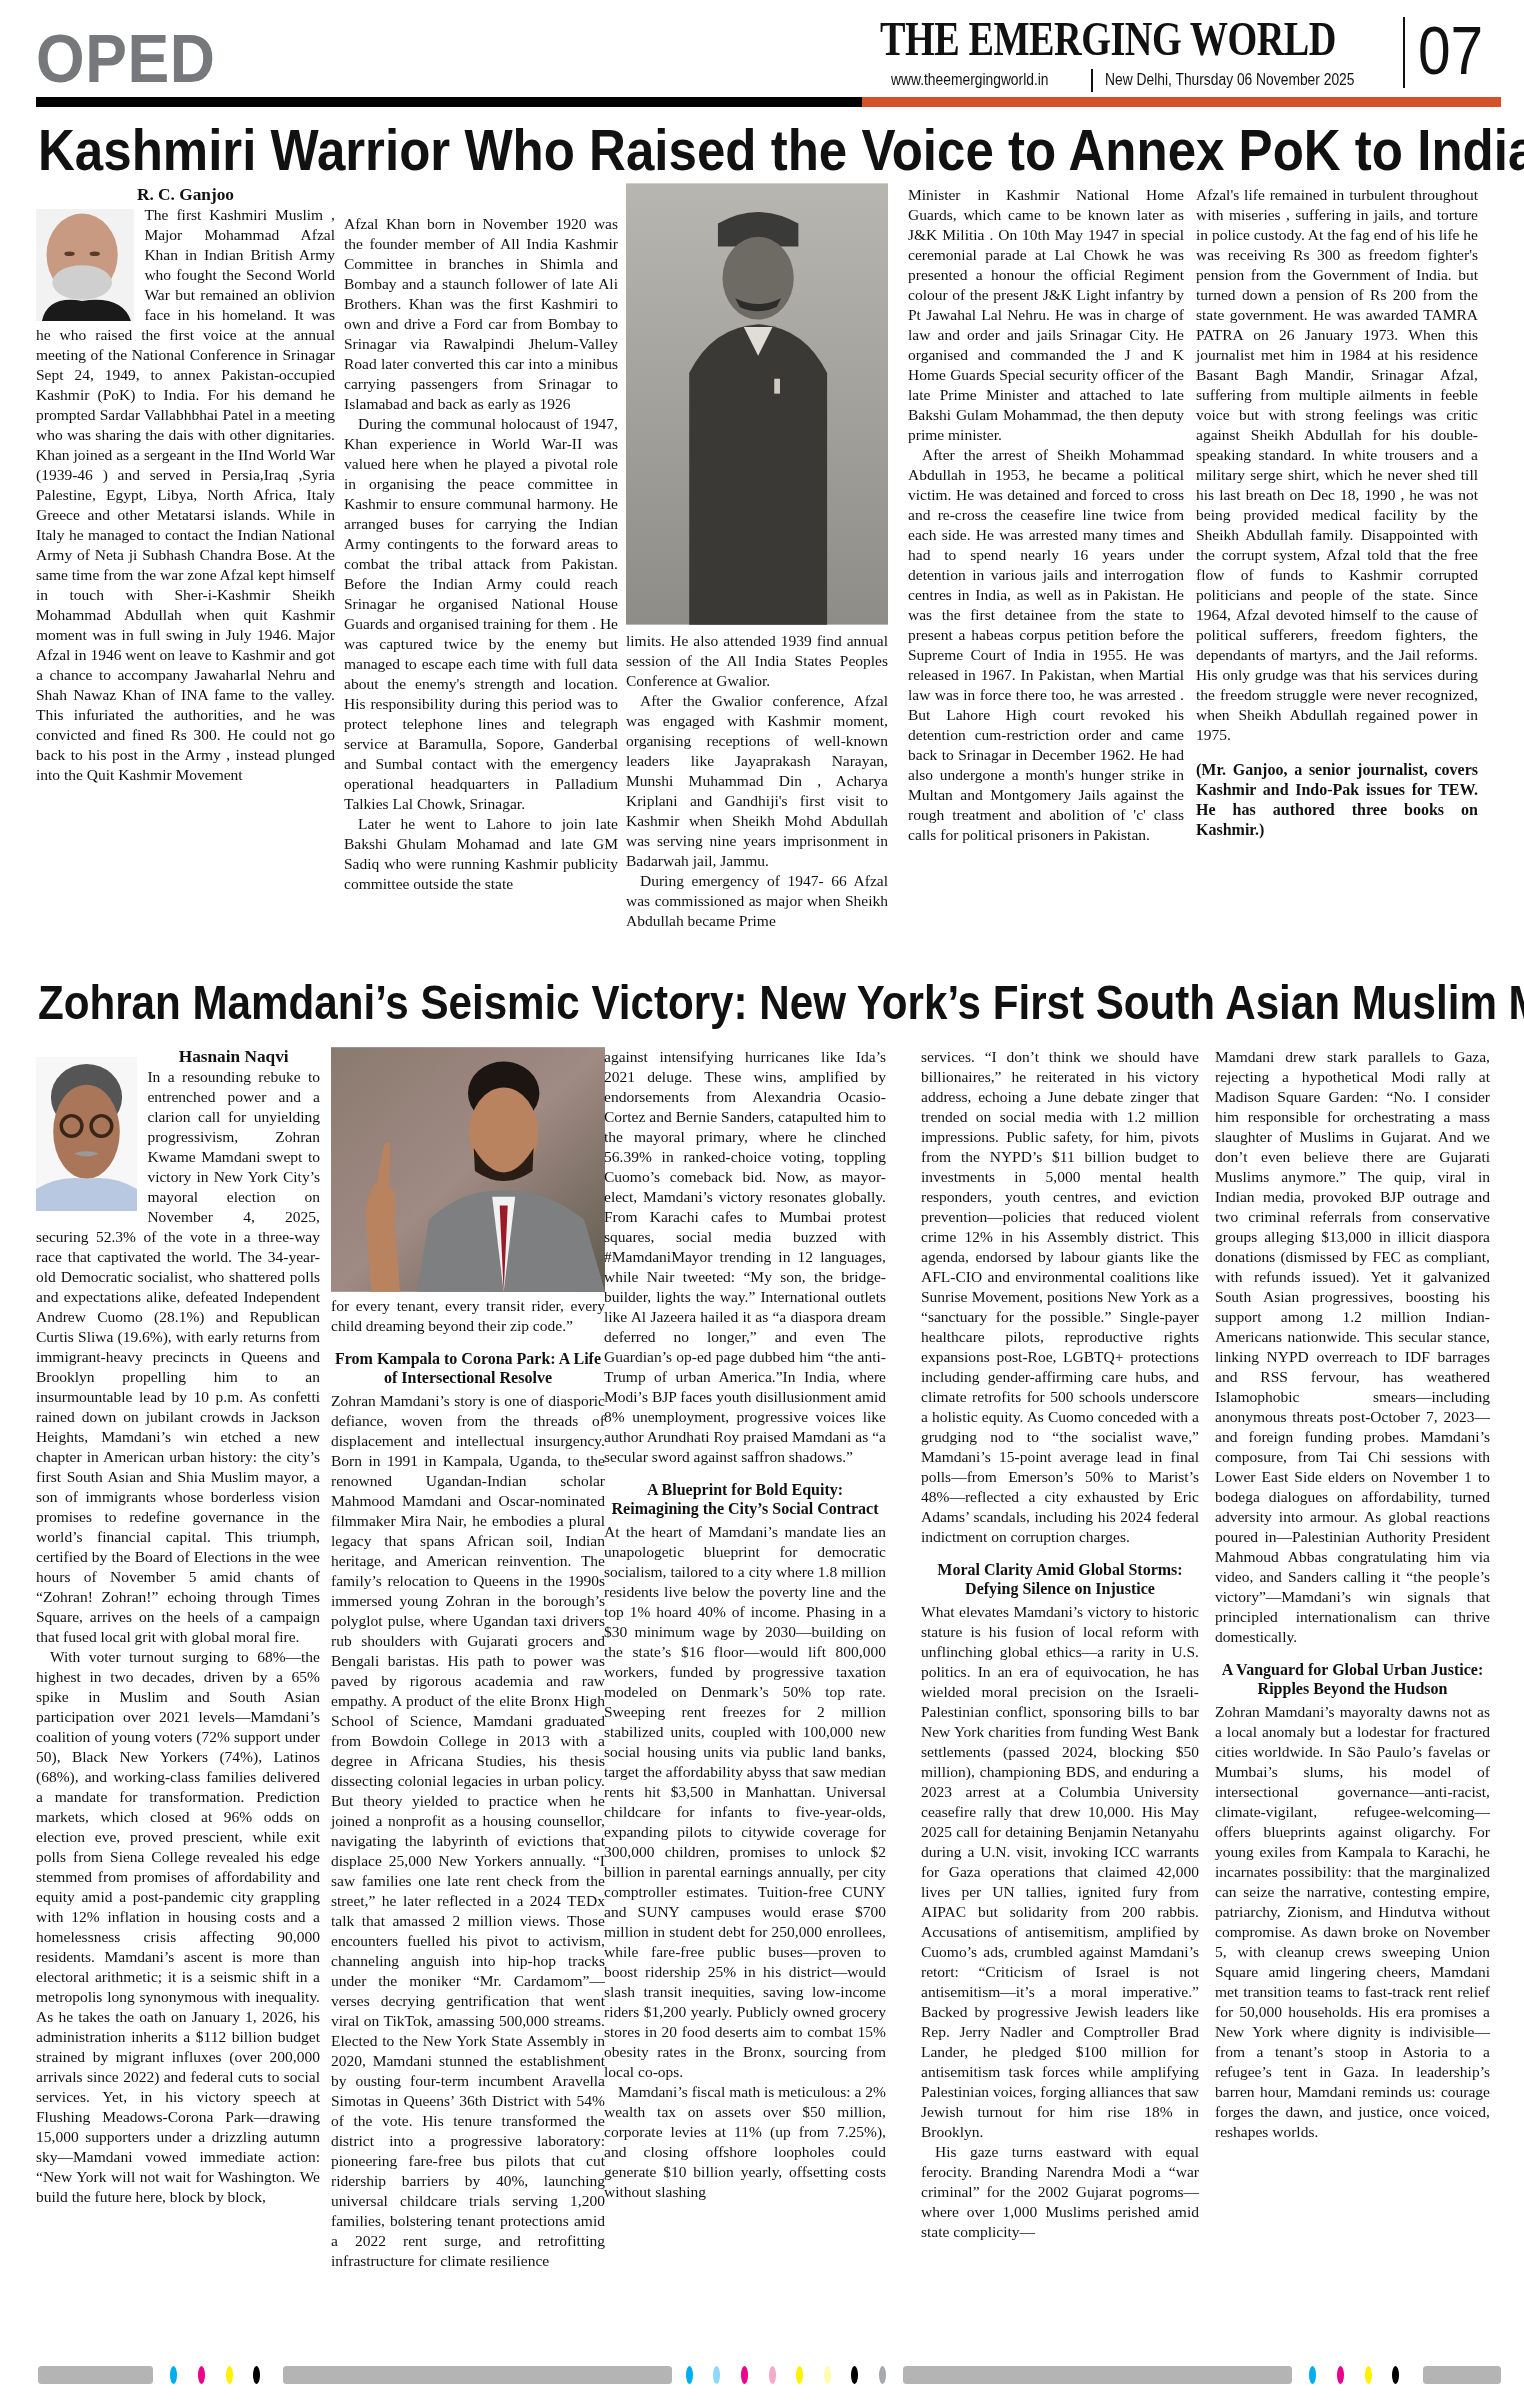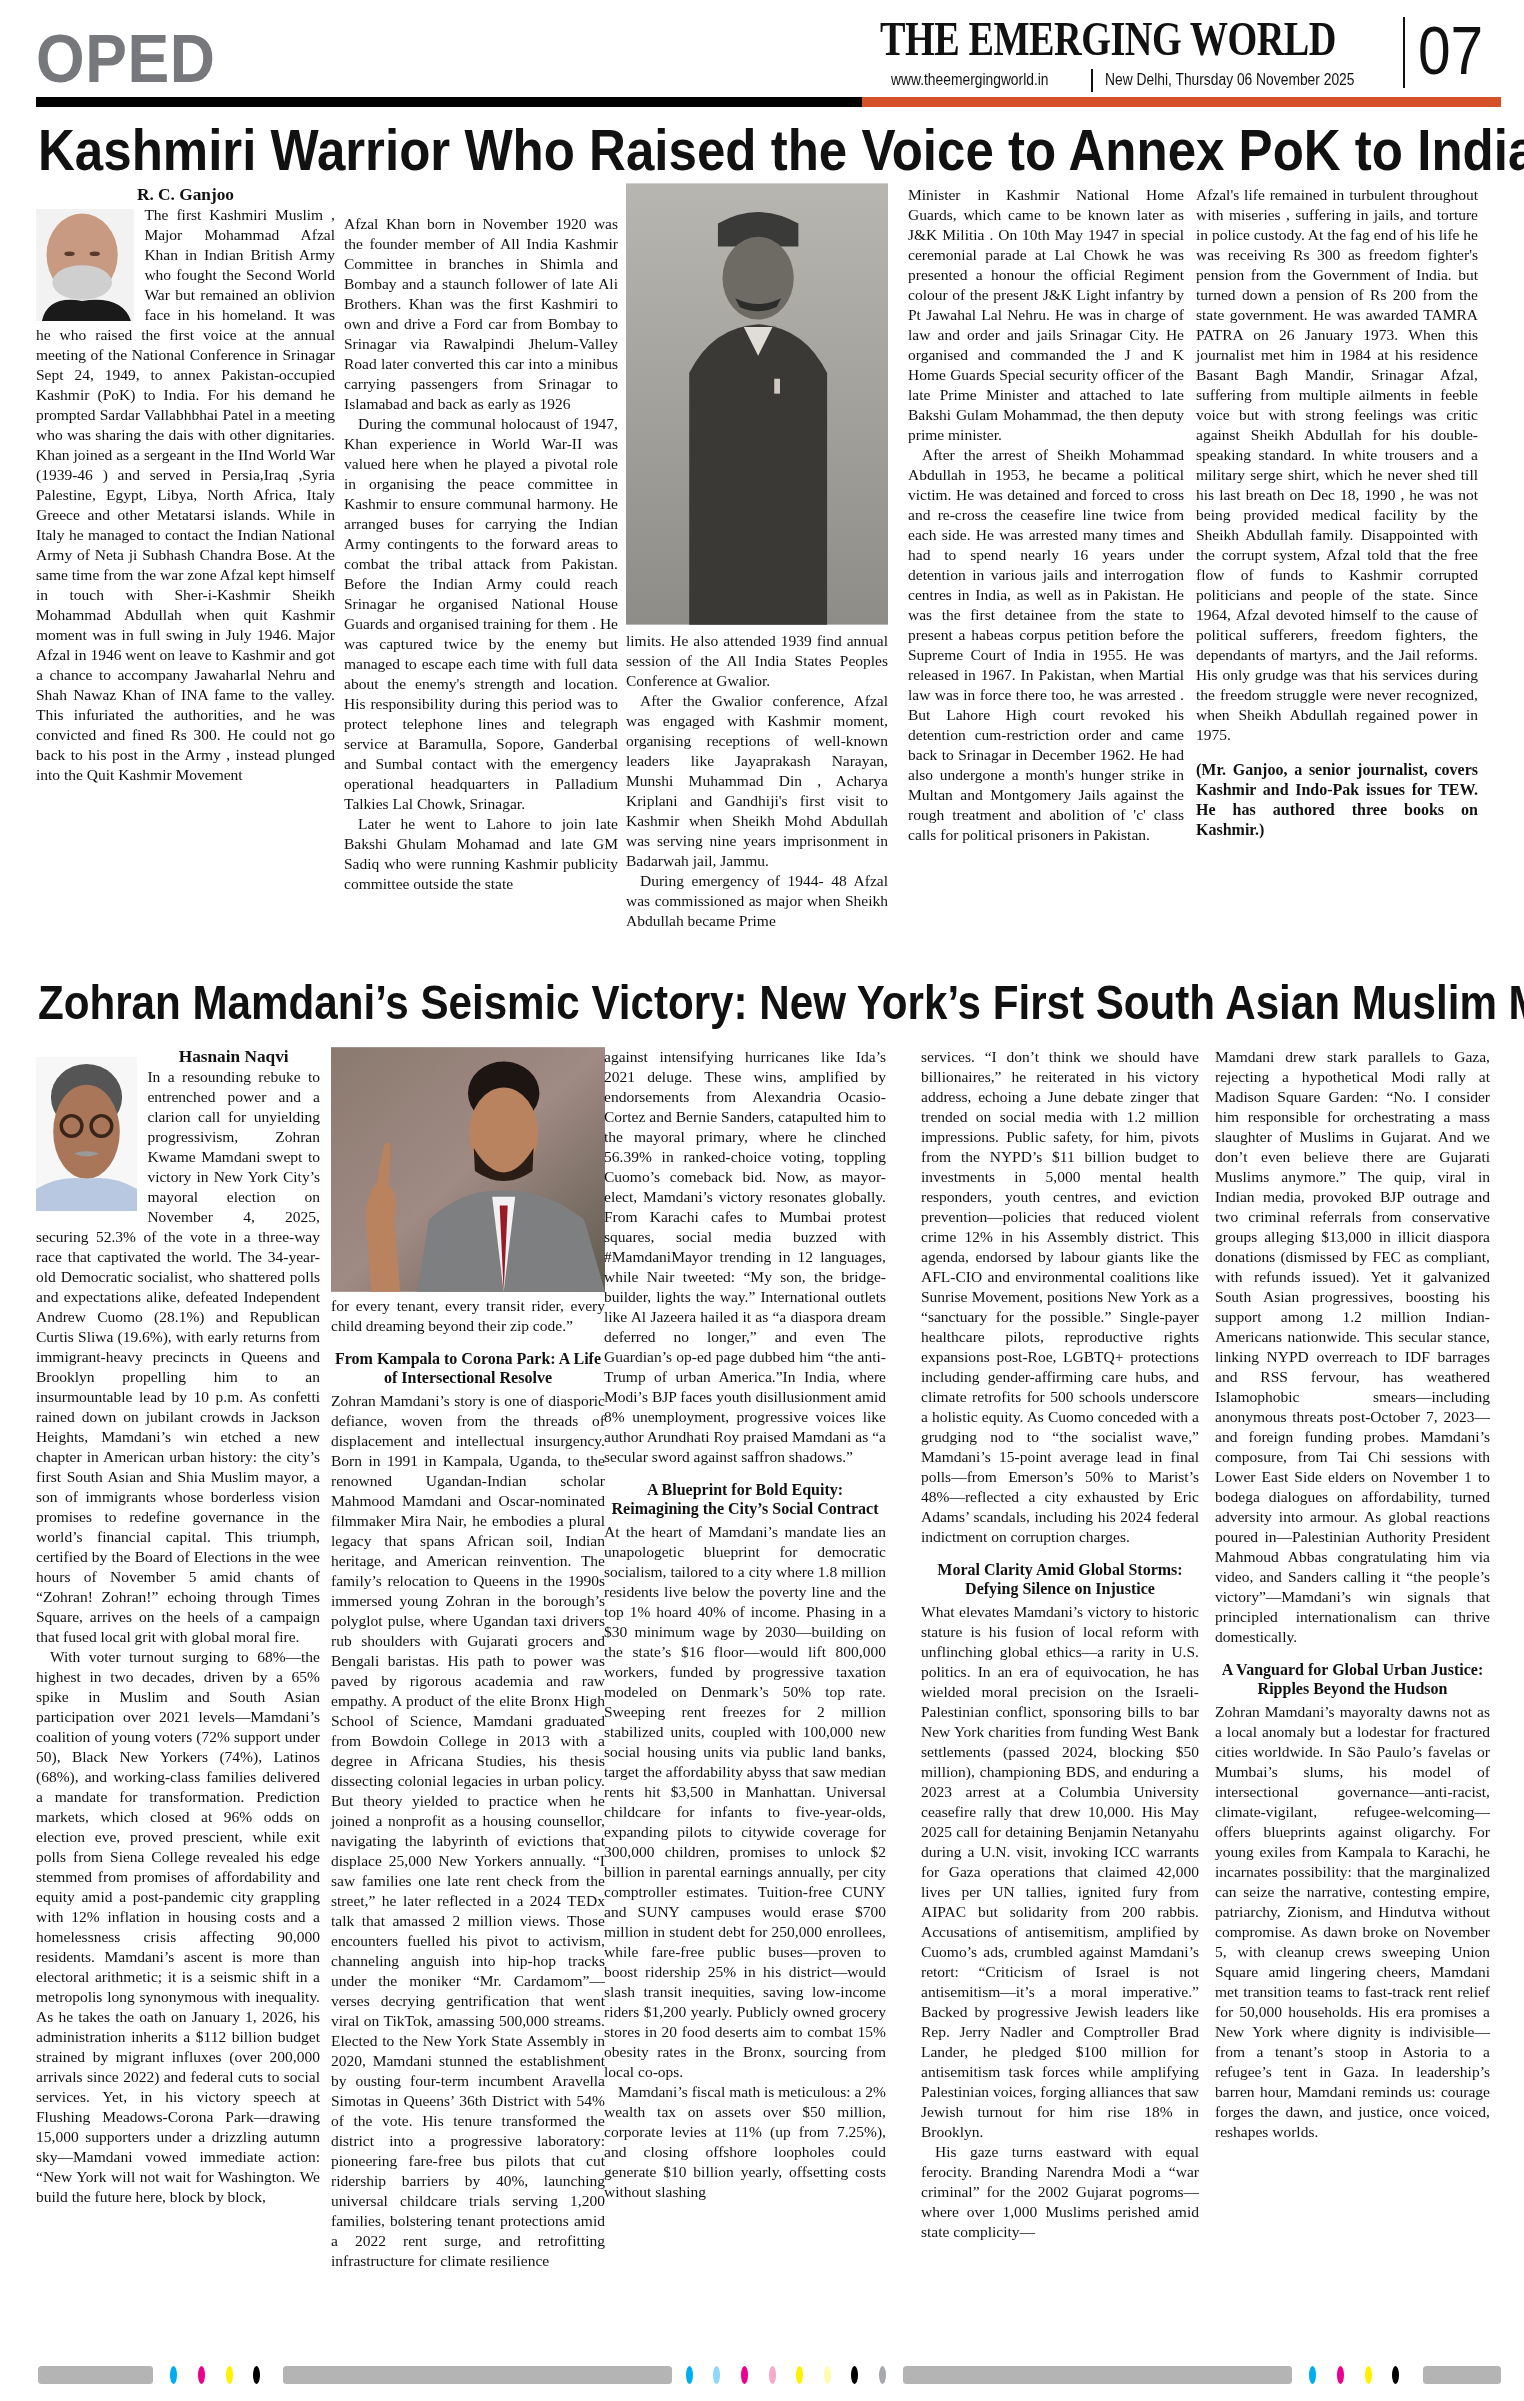--- a/index.html
+++ b/index.html
@@ -77,21 +77,21 @@
     <path d="M190 200 Q230 220 270 200 L262 215 Q230 230 198 215 Z" fill="#2c2c2a"></path>
     <path d="M110 768 L110 330 Q150 250 230 245 Q310 250 350 330 L350 768 Z" fill="#3a3936"></path>
     <path d="M205 250 L230 300 L255 250 Z" fill="#e0ddd6"></path>
     <rect x="258" y="340" width="10" height="26" fill="#cfcbc2"></rect>
   </svg>
 </div>
 
 <div class="col" style="left:626px;top:631px;width:262px;">
   <p>limits. He also attended 1939 find annual session of the All India States Peoples Conference at Gwalior.</p>
   <p>After the Gwalior conference, Afzal was engaged with Kashmir moment, organising receptions of well-known leaders like Jayaprakash Narayan, Munshi Muhammad Din , Acharya Kriplani and Gandhiji's first visit to Kashmir when Sheikh Mohd Abdullah was serving nine years imprisonment in Badarwah jail, Jammu.</p>
-  <p>During emergency of 1944- 48 Afzal was commissioned as major when Sheikh Abdullah became Prime</p>
+  <p>During emergency of 1947- 66 Afzal was commissioned as major when Sheikh Abdullah became Prime</p>
 </div>
 
 <div class="col" style="left:908px;top:185px;width:276px;">
   <p>Minister in Kashmir National Home Guards, which came to be known later as J&amp;K Militia . On 10th May 1947 in special ceremonial parade at Lal Chowk he was presented a honour the official Regiment colour of the present J&amp;K Light infantry by Pt Jawahal Lal Nehru. He was in charge of law and order and jails Srinagar City. He organised and commanded the J and K Home Guards Special security officer of the late Prime Minister and attached to late Bakshi Gulam Mohammad, the then deputy prime minister.</p>
   <p>After the arrest of Sheikh Mohammad Abdullah in 1953, he became a political victim. He was detained and forced to cross and re-cross the ceasefire line twice from each side. He was arrested many times and had to spend nearly 16 years under detention in various jails and interrogation centres in India, as well as in Pakistan. He was the first detainee from the state to present a habeas corpus petition before the Supreme Court of India in 1955. He was released in 1967. In Pakistan, when Martial law was in force there too, he was arrested . But Lahore High court revoked his detention cum-restriction order and came back to Srinagar in December 1962. He had also undergone a month's hunger strike in Multan and Montgomery Jails against the rough treatment and abolition of 'c' class calls for political prisoners in Pakistan.</p>
 </div>
 
 <div class="col" style="left:1196px;top:185px;width:282px;">
   <p>Afzal's life remained in turbulent throughout with miseries , suffering in jails, and torture in police custody. At the fag end of his life he was receiving Rs 300 as freedom fighter's pension from the Government of India. but turned down a pension of Rs 200 from the state government. He was awarded TAMRA PATRA on 26 January 1973. When this journalist met him in 1984 at his residence Basant Bagh Mandir, Srinagar Afzal, suffering from multiple ailments in feeble voice but with strong feelings was critic against Sheikh Abdullah for his double-speaking standard. In white trousers and a military serge shirt, which he never shed till his last breath on Dec 18, 1990 , he was not being provided medical facility by the Sheikh Abdullah family. Disappointed with the corrupt system, Afzal told that the free flow of funds to Kashmir corrupted politicians and people of the state. Since 1964, Afzal devoted himself to the cause of political sufferers, freedom fighters, the dependants of martyrs, and the Jail reforms. His only grudge was that his services during the freedom struggle were never recognized, when Sheikh Abdullah regained power in 1975.</p>
   <div class="tagline">(Mr. Ganjoo, a senior journalist, covers Kashmir and Indo-Pak issues for TEW. He has authored three books on Kashmir.)</div>

